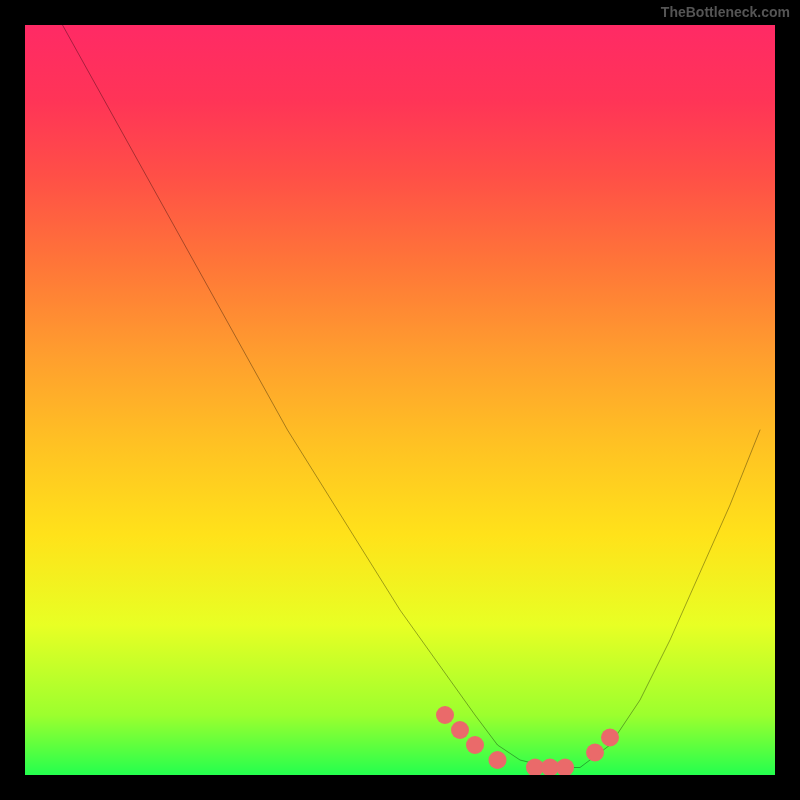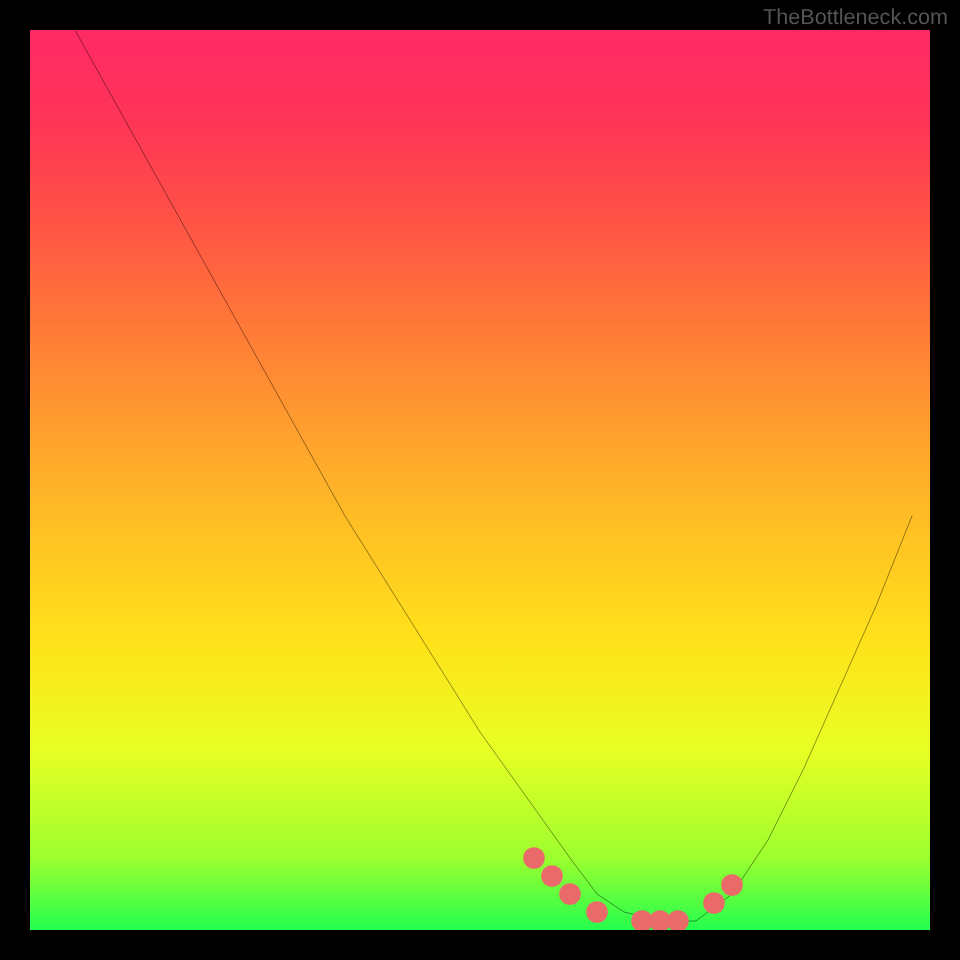--- a/index.html
+++ b/index.html
@@ -9,22 +9,22 @@
     width: 800px;
     height: 800px;
     position: relative;
     font-family: Arial, Helvetica, sans-serif;
   }
   .watermark {
     position: absolute;
     top: 4px;
     right: 10px;
     color: #555;
-    font-size: 18px;
-    font-weight: normal;
+    font-size: 14px;
+    font-weight: bold;
     z-index: 5;
   }
   .plot-frame {
     position: absolute;
     left: 25px;
     top: 25px;
     width: 750px;
     height: 750px;
     background: #000;
   }

